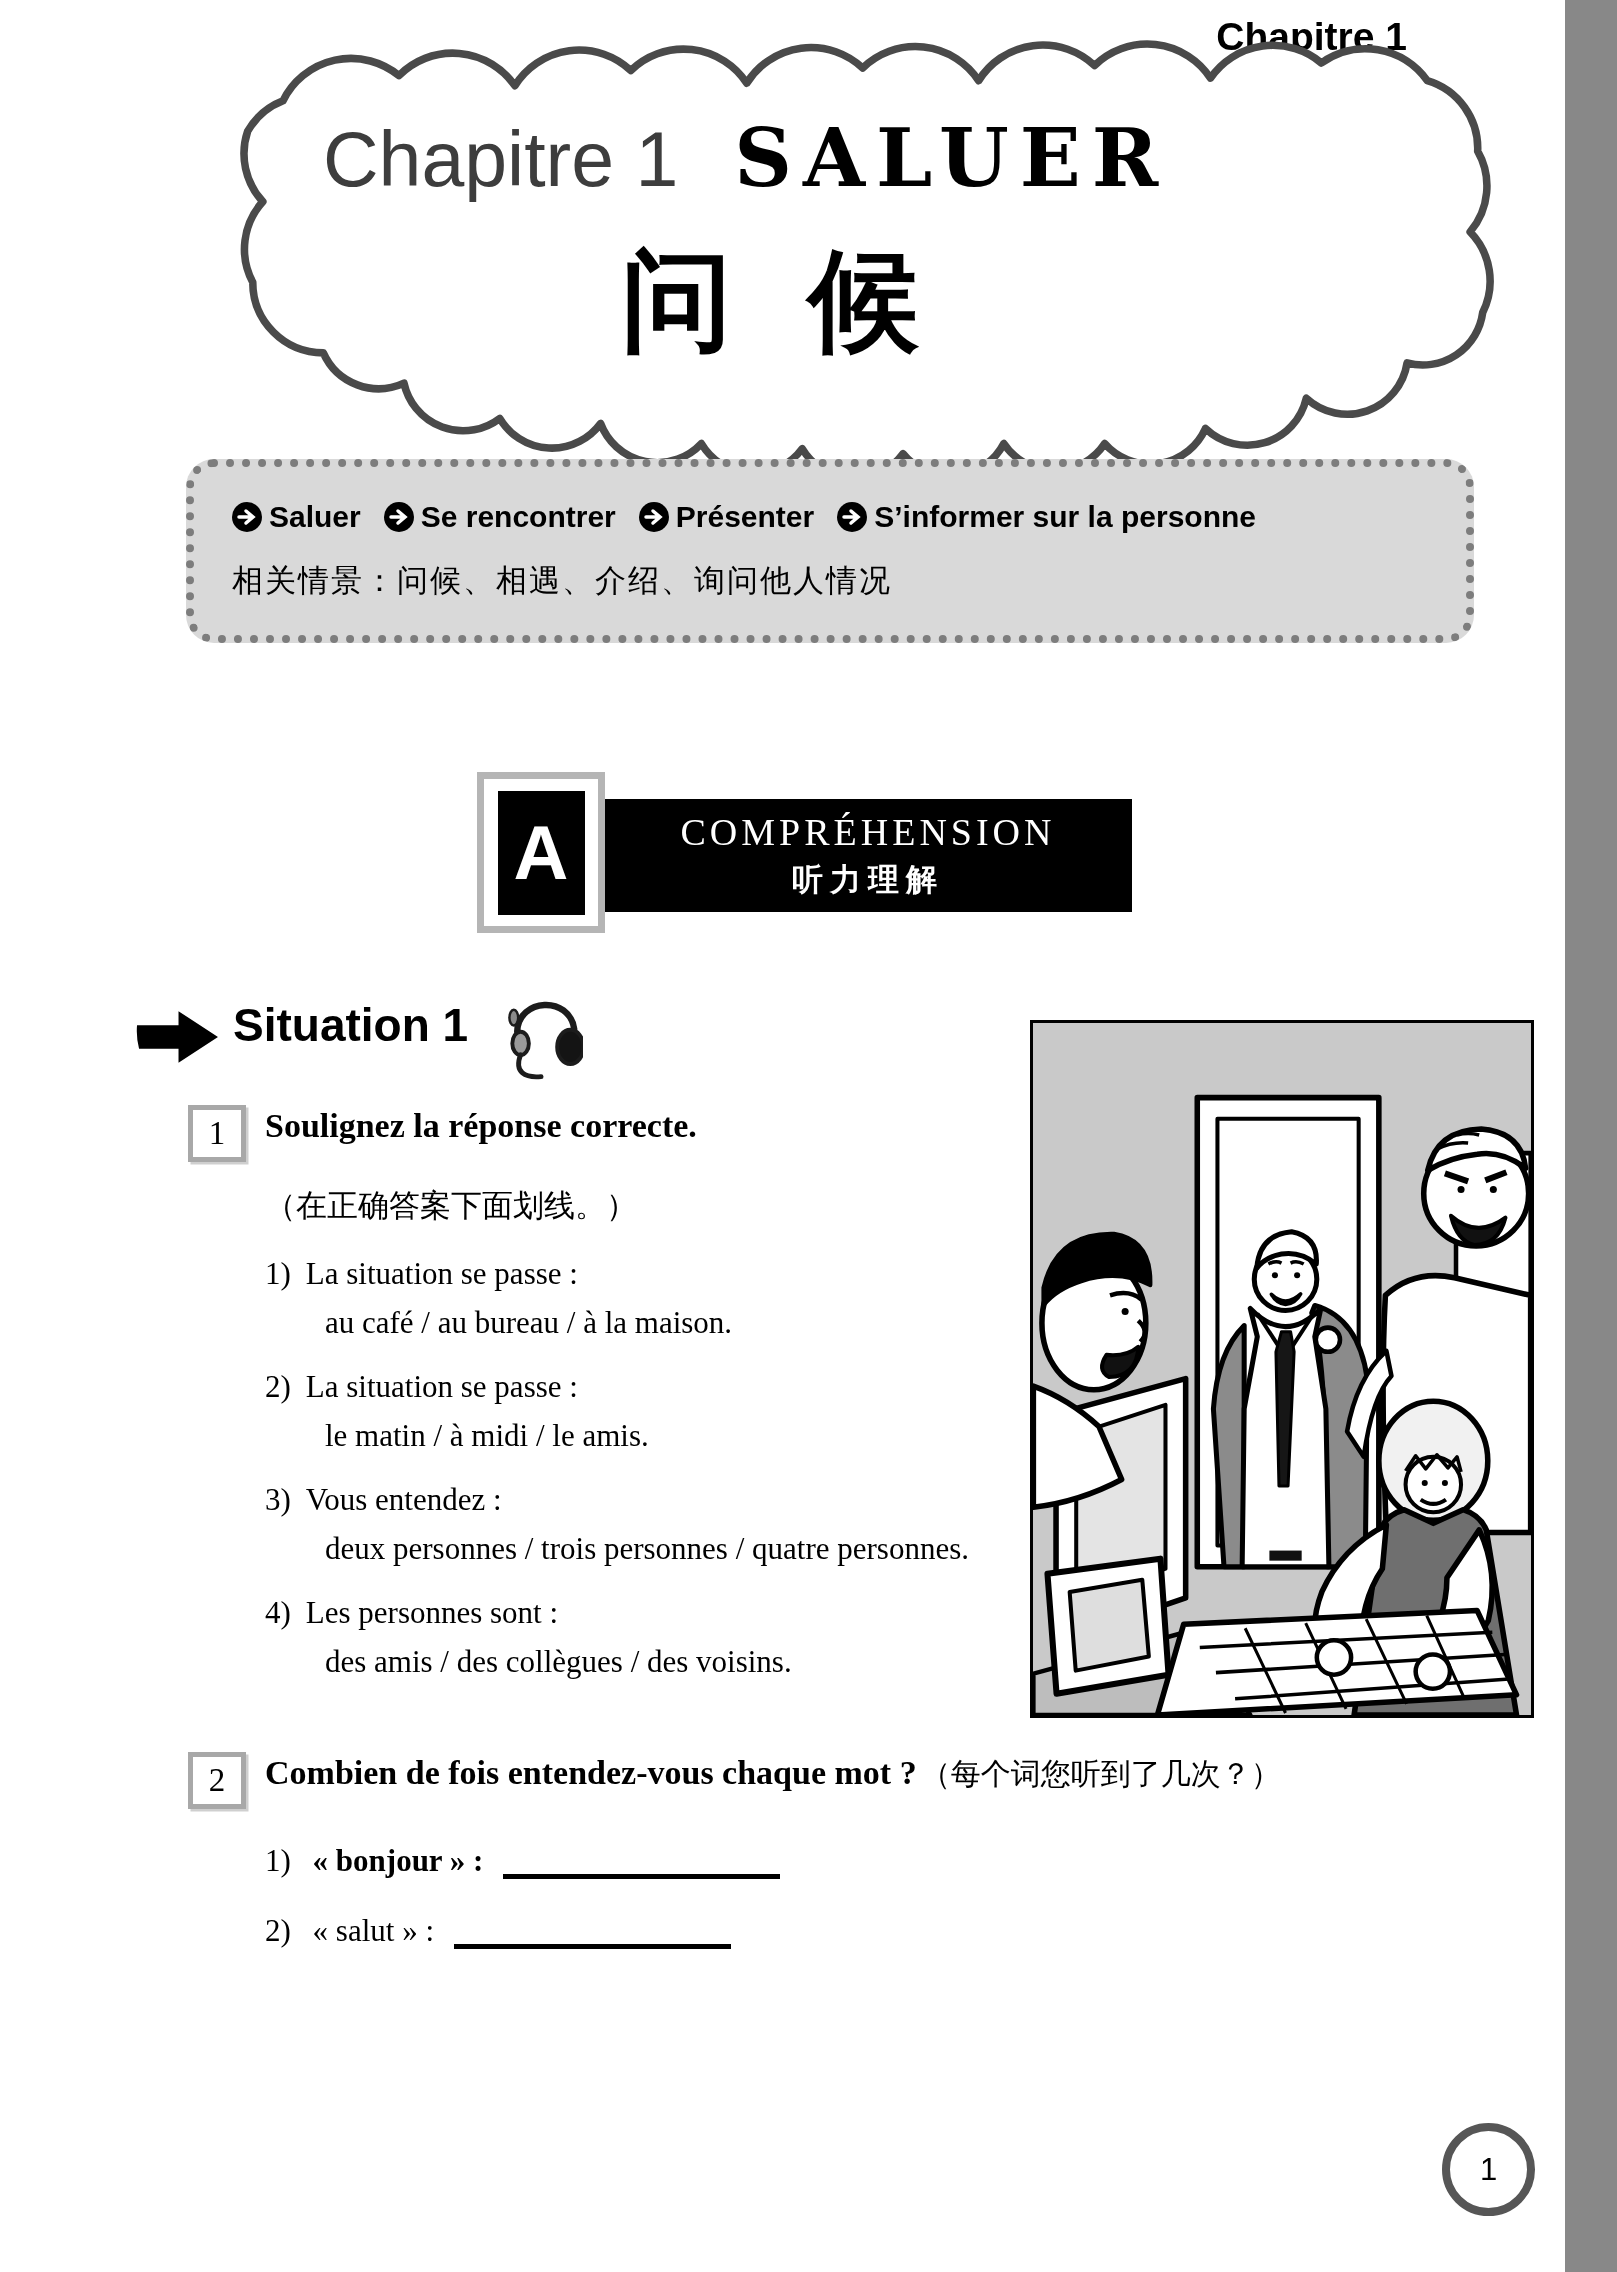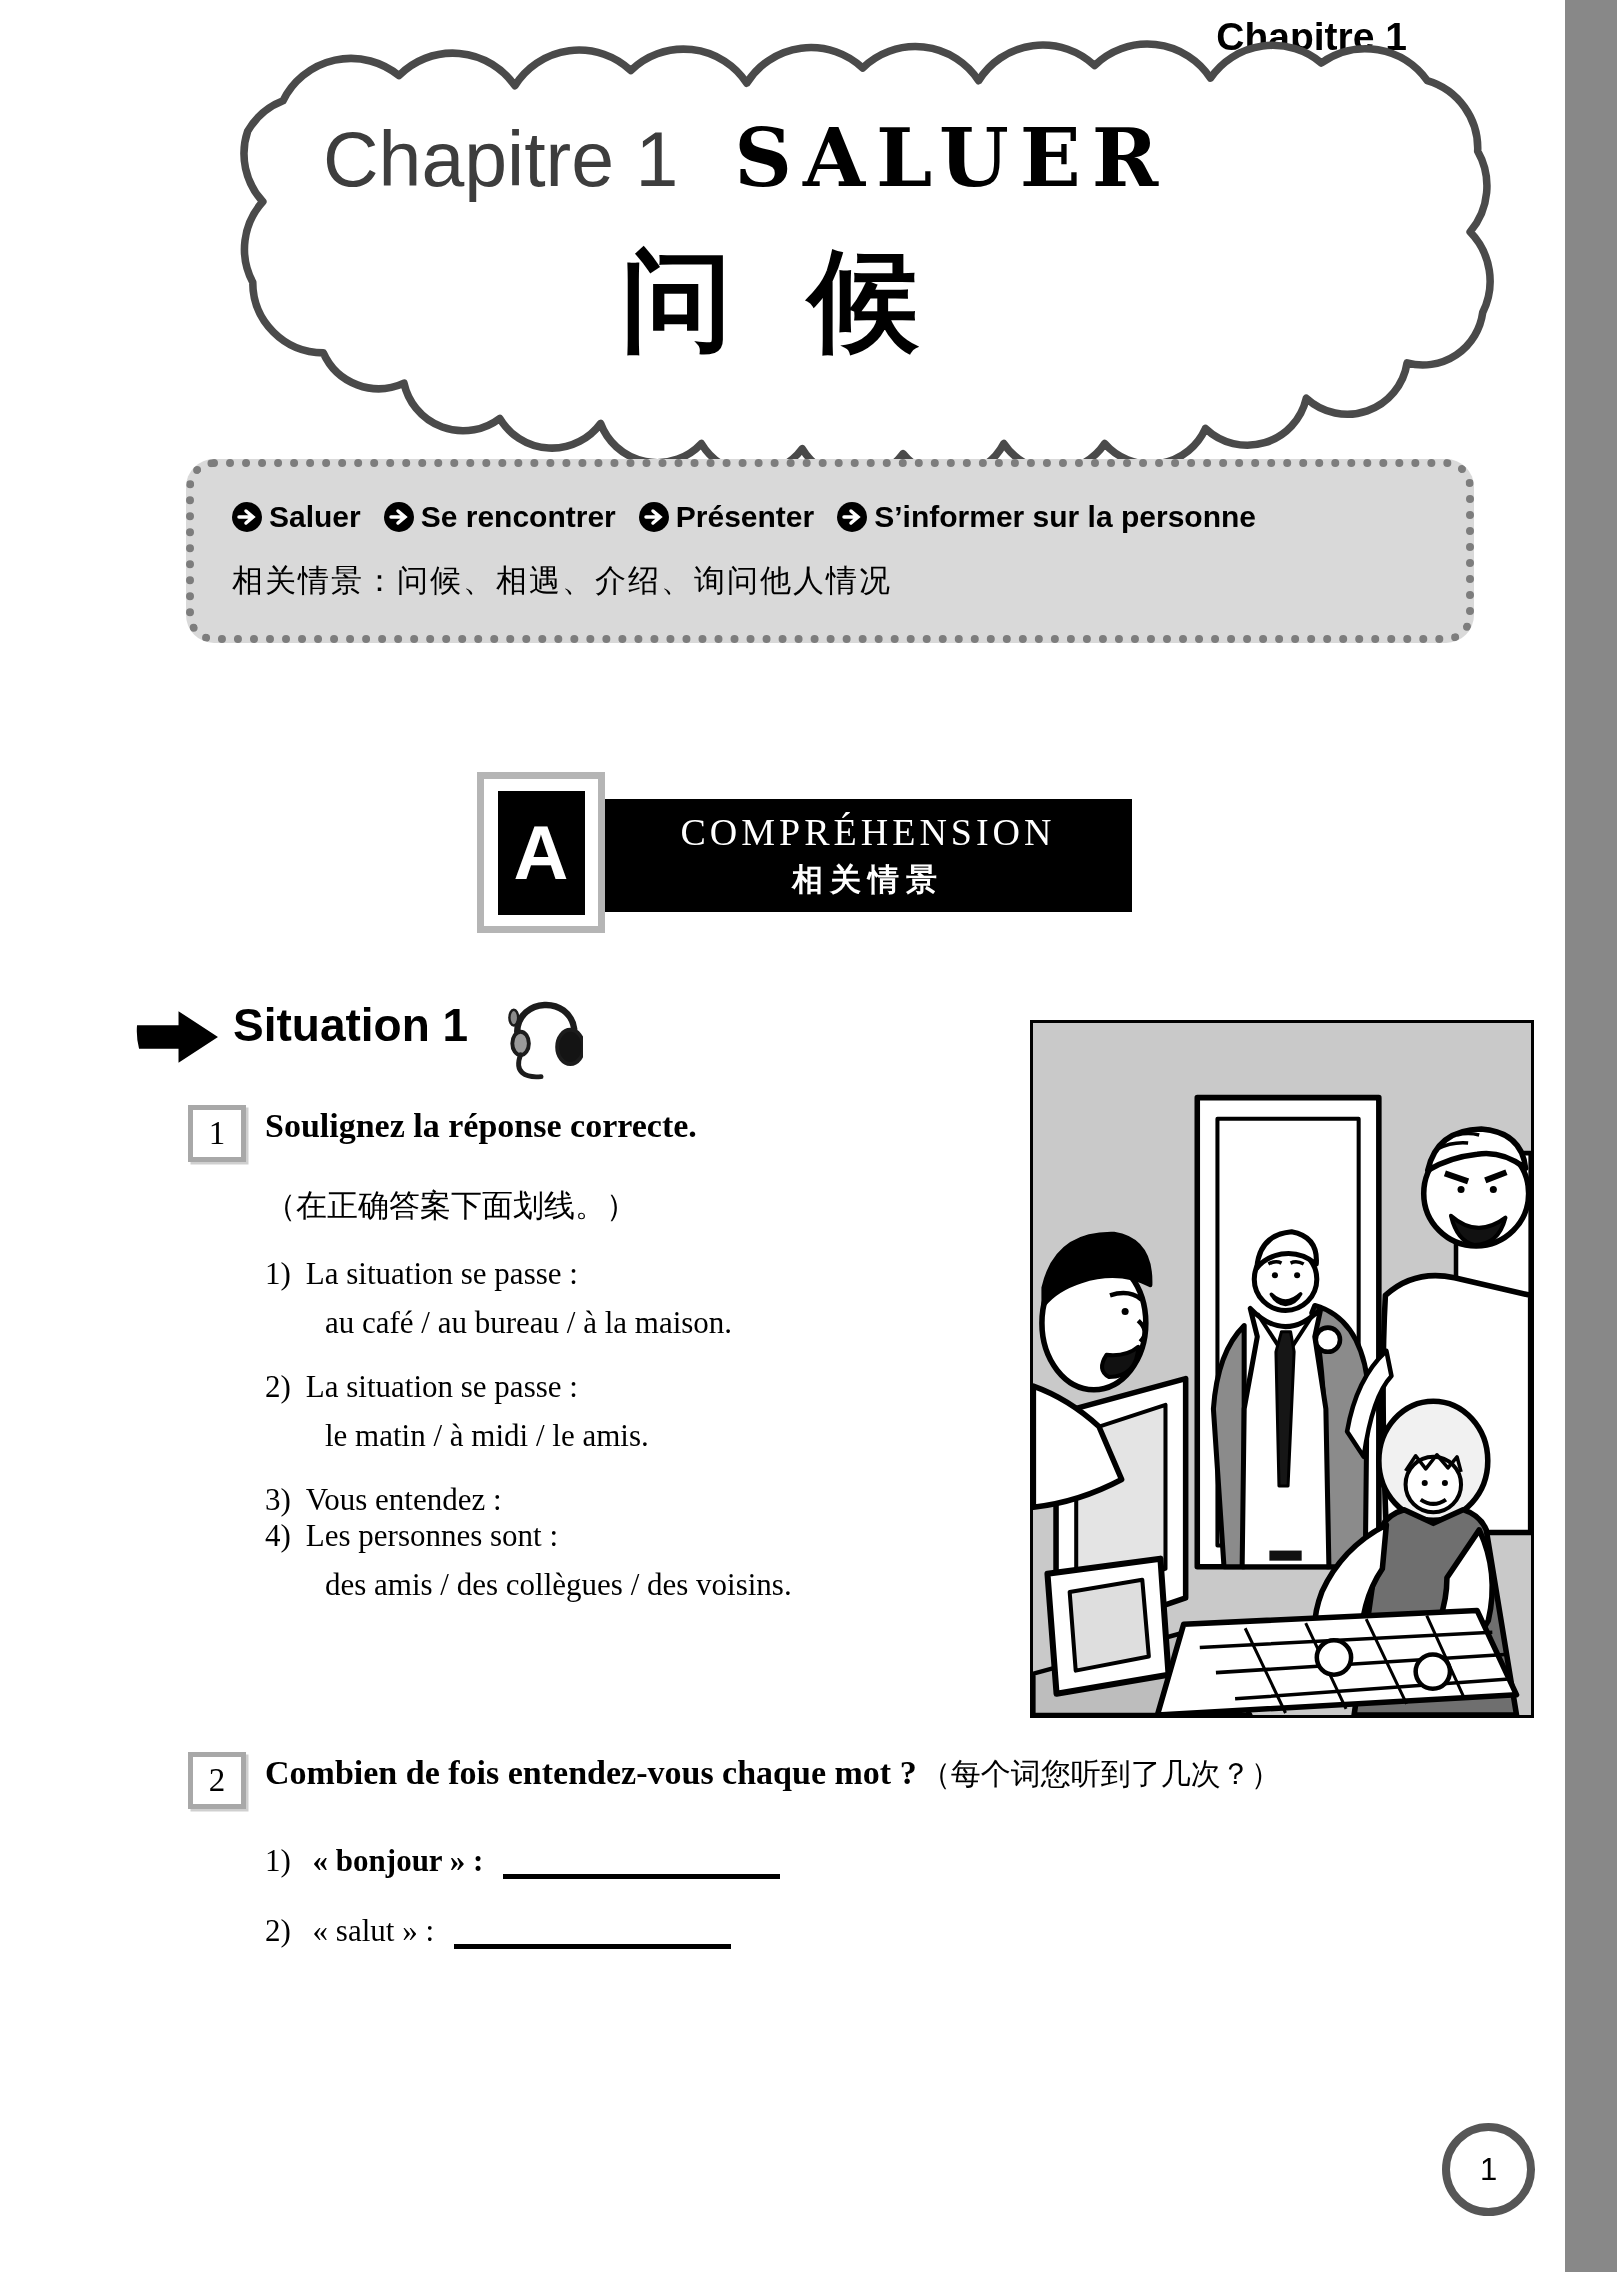--- a/index.html
+++ b/index.html
@@ -123,21 +123,21 @@
             <path d="M14 30 H38 M28 18 L42 30 L28 42" stroke="#fff" stroke-width="7" fill="none" stroke-linecap="round"></path>
           </svg>
         <span>S’informer sur la personne</span>
       </span>
     </div>
     <div class="obj-cn">相关情景：问候、相遇、介绍、询问他人情况</div>
   </div>
 
   <div class="abs banner">
     <div class="banner-title">COMPRÉHENSION</div>
-    <div class="banner-sub">相关情景</div>
+    <div class="banner-sub">听力理解</div>
   </div>
   <div class="abs a-frame">
     <div class="a-black">A</div>
   </div>
 
   <svg class="abs sit-arrow" width="86" height="56" viewBox="0 0 170 110">
     <path d="M6 32 L88 32 L88 4 L166 55 L88 106 L88 78 L10 78 Q4 55 6 32 Z" fill="#000"></path>
   </svg>
   <div class="abs sit-label">Situation 1</div>
   <svg class="abs headset" width="78" height="101" viewBox="0 0 160 205">
@@ -166,20 +166,21 @@
             <span>2)</span>
             <span>La situation se passe :</span>
           </div>
         <div class="opt-row">le matin / à midi / le amis.</div>
       </li>
       <li>
         <div class="q-row">
             <span>3)</span>
             <span>Vous entendez :</span>
           </div>
+        <div class="opt-row">deux personnes / trois personnes / quatre personnes.</div>
       </li>
       <li>
         <div class="q-row">
             <span>4)</span>
             <span>Les personnes sont :</span>
           </div>
         <div class="opt-row">des amis / des collègues / des voisins.</div>
       </li>
     </ol>
   </div>

